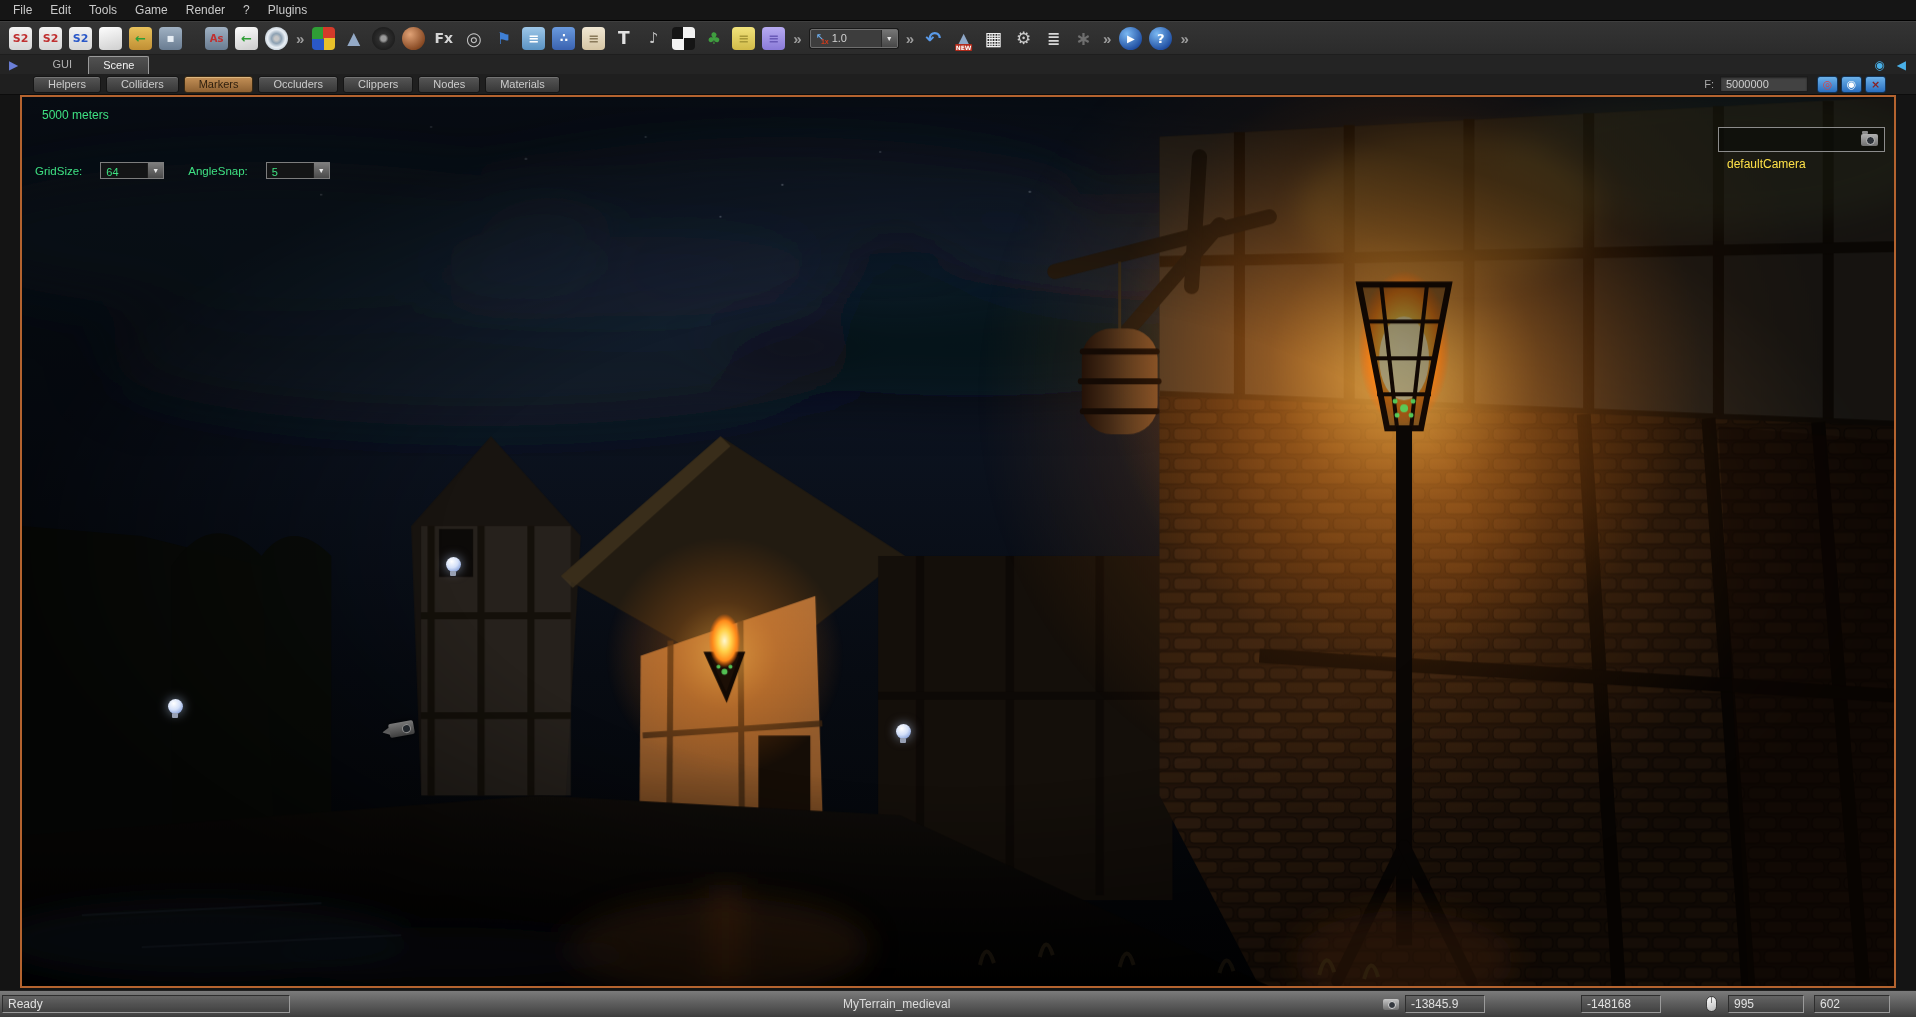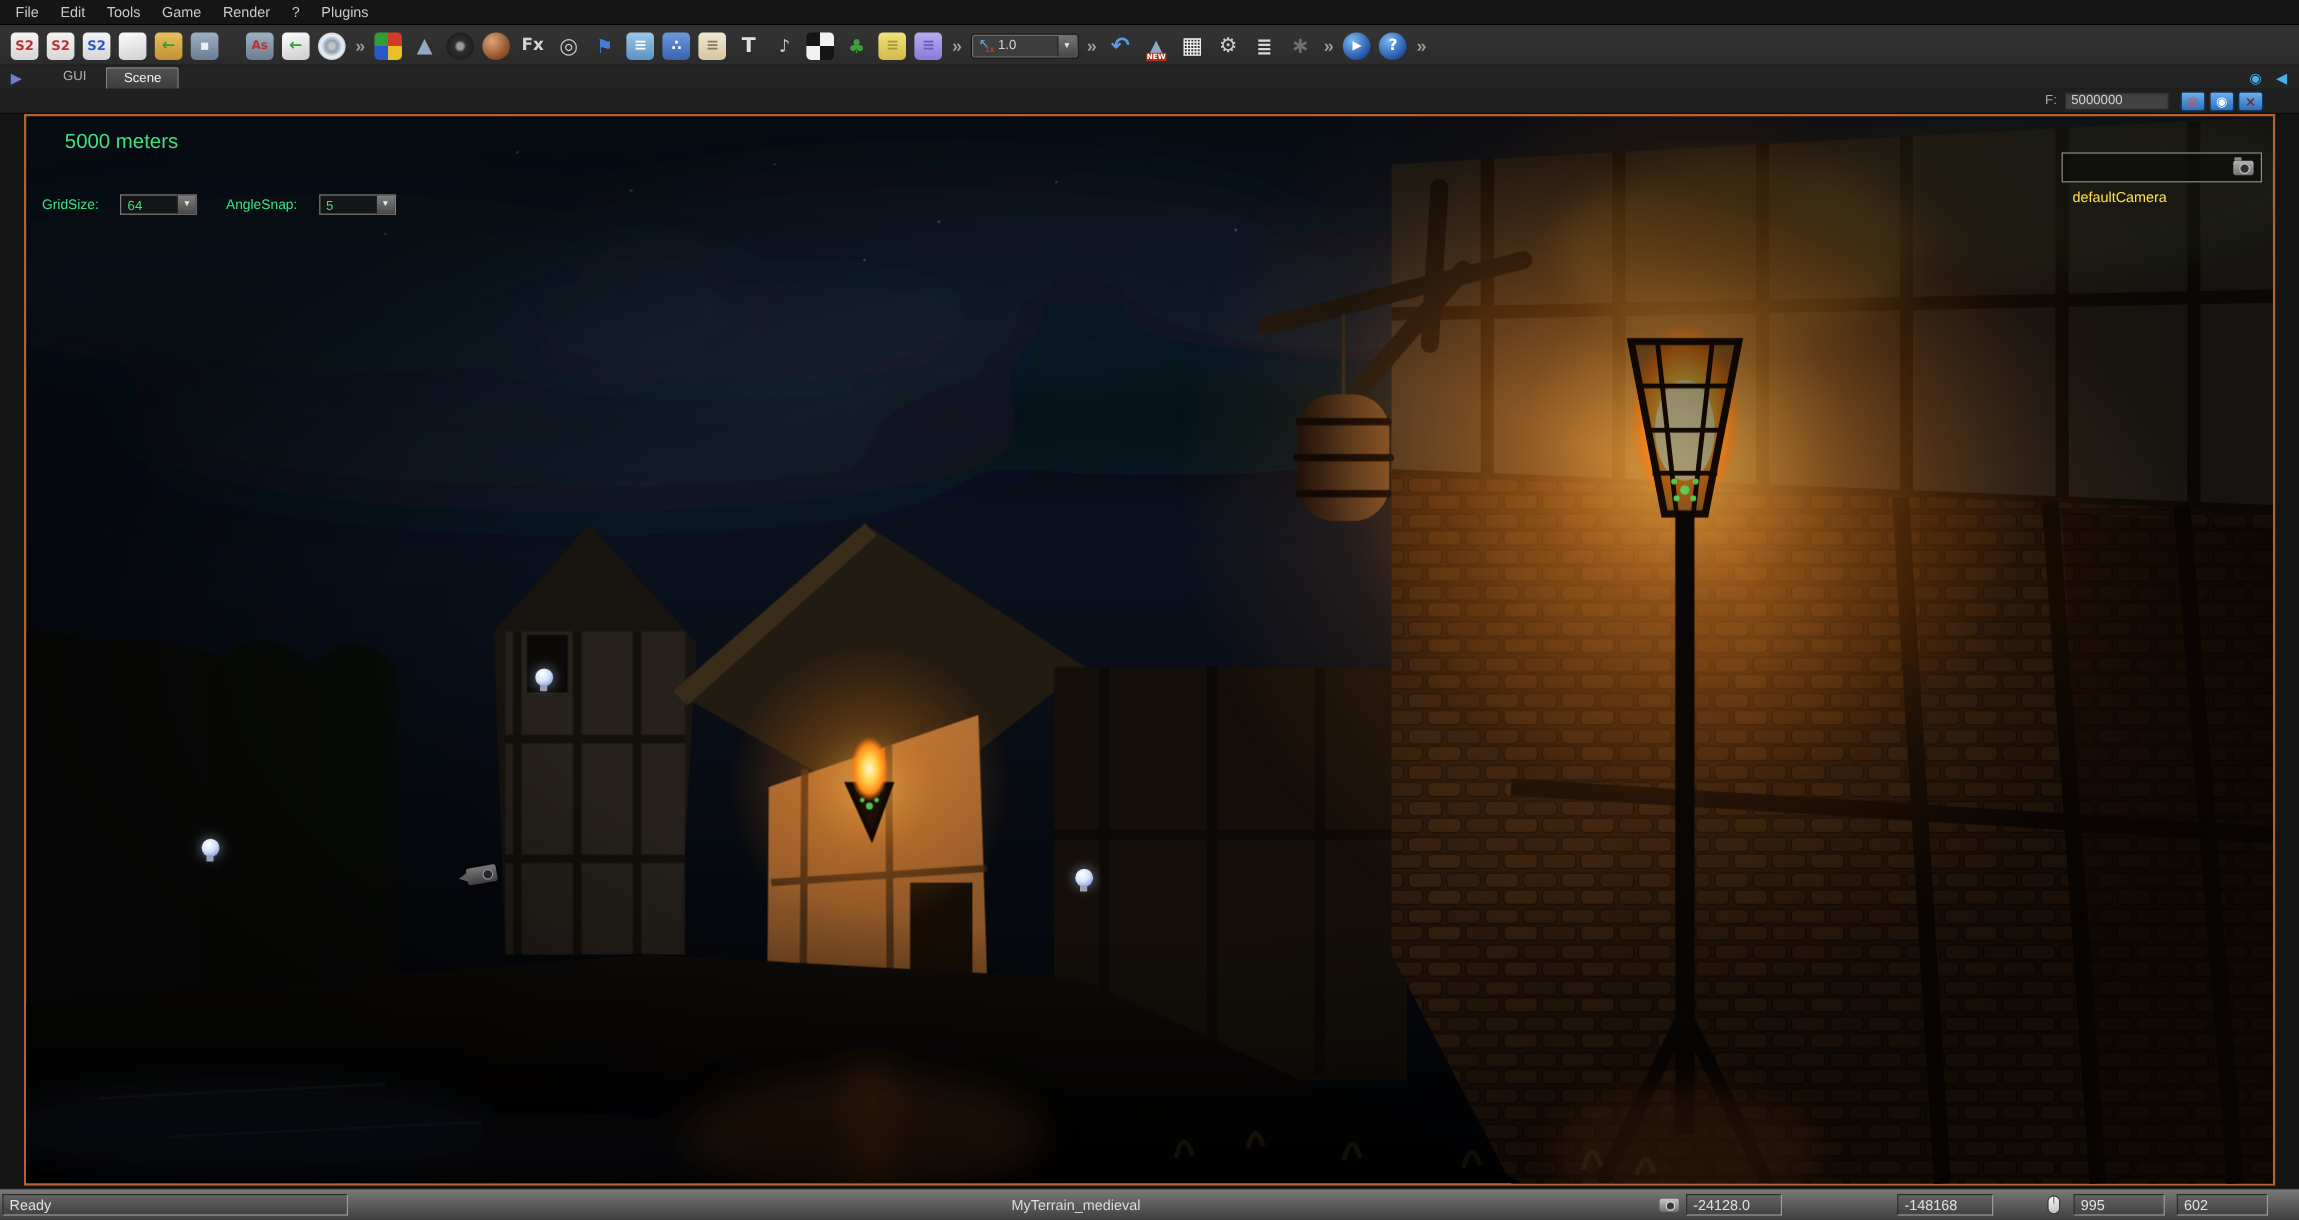--- a/index.html
+++ b/index.html
@@ -102,21 +102,21 @@
     font-family:"DejaVu Sans",sans-serif; font-size:11px; font-weight:bold; cursor:default;
   }
 
   
   .viewport {
     position:absolute; left:20px; top:95px; width:1876px; height:893px;
     border:2px solid #b4632f; background:#05070b; overflow:hidden;
   }
   .scene-svg { position:absolute; left:0; top:0; width:100%; height:100%; display:block; }
 
-  .hud-range { position:absolute; left:32px; top:11px; color:#3ee182; font-size:17px; }
+  .hud-range { position:absolute; left:20px; top:11px; color:#3ee182; font-size:12px; }
   .hud-controls { position:absolute; left:13px; top:65px; display:flex; align-items:center; }
   .hud-label { color:#3ee182; font-size:11.5px; }
   .hud-select {
     width:64px; height:17px; margin-left:18px; background:rgba(22,22,22,.85);
     border:1px solid #7d7d7d; display:flex; align-items:flex-end;
   }
   .hud-select .val { flex:1; color:#3ee182; font-size:11px; padding-left:5px; }
   .hud-select .arrow {
     width:16px; height:15px; background:linear-gradient(#7d7d7d,#4a4a4a);
     border-left:1px solid #1e1e1e; color:#ececec; font-size:7px;
@@ -229,20 +229,29 @@
       <div class="tab">GUI</div>
       <div class="tab active">Scene</div>
     </div>
   <div class="tabrow-right">
       <span class="side-icon" style="color: rgb(73, 176, 232);">◉</span>
       <span class="side-icon" style="color: rgb(73, 176, 232);">◀</span>
     </div>
 </div>
 
 <div class="filterbar">
+  <div style="display:flex;gap:5px;">
+      <div class="fbtn">Helpers</div>
+      <div class="fbtn">Colliders</div>
+      <div class="fbtn active">Markers</div>
+      <div class="fbtn">Occluders</div>
+      <div class="fbtn">Clippers</div>
+      <div class="fbtn">Nodes</div>
+      <div class="fbtn">Materials</div>
+    </div>
   <div class="filterbar-right">
     <span class="f-label">F:</span>
     <div class="f-input">5000000</div>
     <div style="display:flex;gap:3px;">
         <div class="mini-btn" style="color: rgb(224, 64, 64);">◎</div>
         <div class="mini-btn" style="color: rgb(255, 255, 255);">◉</div>
         <div class="mini-btn" style="color: rgb(138, 32, 32);">×</div>
       </div>
   </div>
 </div>
@@ -506,19 +515,19 @@
       <div class="light-gizmo" style="left: 154px; top: 610px;"></div>
       <div class="light-gizmo" style="left: 882px; top: 635px;"></div>
       <div class="camera-gizmo" style="left: 380px; top: 632px;"></div>
     </div>
 </div>
 
 <div class="statusbar">
   <div class="sunken" style="left:2px;width:288px;">Ready</div>
   <div class="terrain-name">MyTerrain_medieval</div>
   <span class="sb-cam"></span>
-  <div class="sunken" style="left:1405px;width:80px;">-24128.0</div>
+  <div class="sunken" style="left:1405px;width:80px;">-13845.9</div>
   <div class="sunken" style="left:1493px;width:80px;margin-top:24px;">1539.96</div>
   <div class="sunken" style="left:1581px;width:80px;">-148168</div>
   <span class="mouse-ico"></span>
   <div class="sunken" style="left:1728px;width:76px;">995</div>
   <div class="sunken" style="left:1814px;width:76px;">602</div>
 </div>
 
 </body></html>

